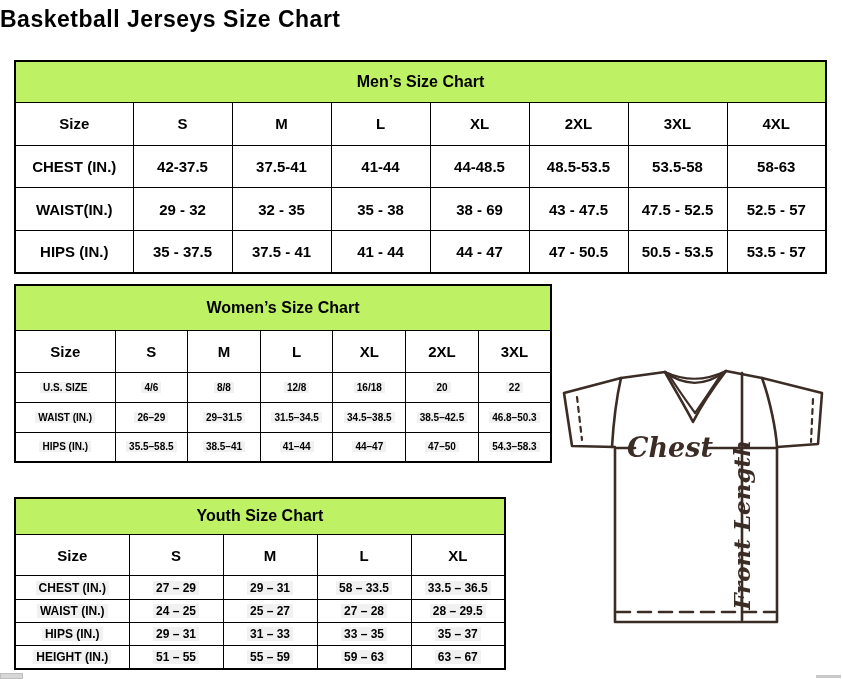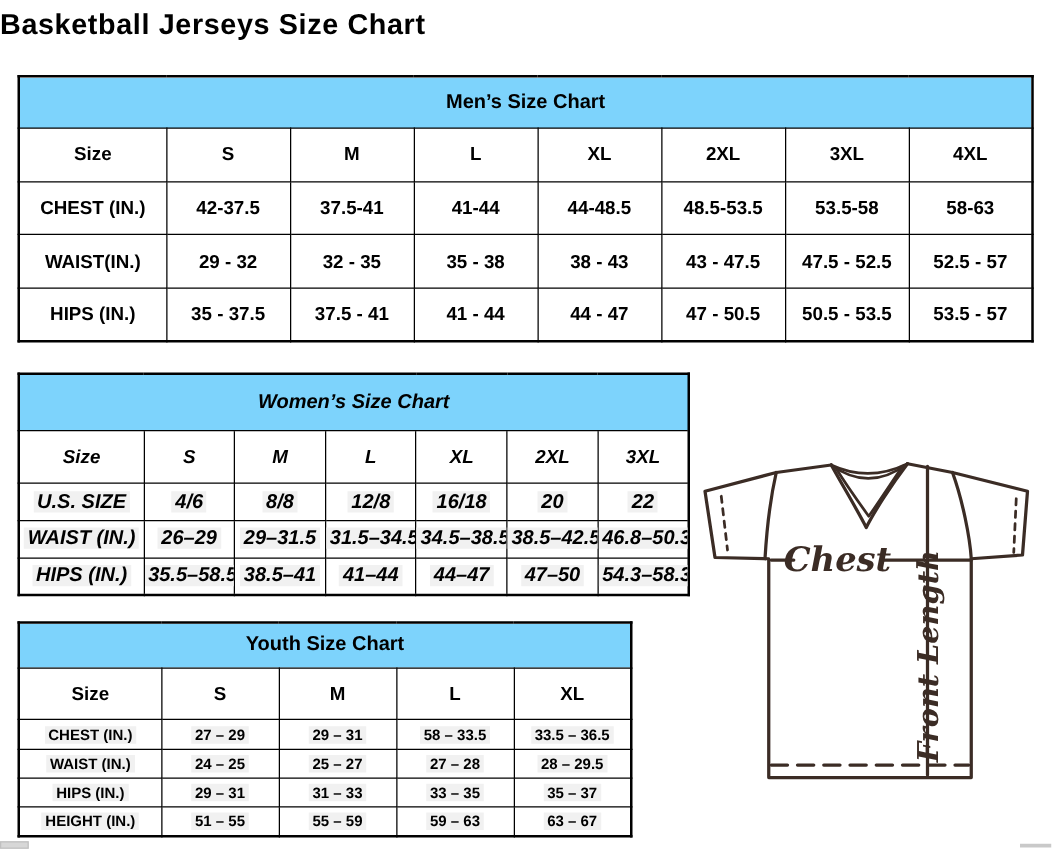--- a/index.html
+++ b/index.html
@@ -27,34 +27,34 @@
   .chart-box td {
     border:1px solid #000;
     text-align:center;
     vertical-align:middle;
     font-weight:bold;
     overflow:hidden;
     white-space:nowrap;
   }
   .chart-box table { border:2px solid #000; }
   tr.ttl td {
-    background:#7dd3fc;
+    background:#bef264;
     font-size:16px;
     border-bottom:1px solid #000;
   }
   
   #men-box   { left:14px; top:60px;  width:813px; height:214px; }
   #men-box   tr.ttl td { height:41px; }
   #men-box   tr.hdr td { height:42px; font-size:15px; }
   #men-box   tr.row td { height:42px; font-size:15px; }
   
-  #women-box { left:14px; top:298px; width:538px; height:179px;font-style:italic; }
+  #women-box { left:14px; top:284px; width:538px; height:179px; }
   #women-box tr.ttl td { height:41px; }
   #women-box tr.hdr td { height:39px; font-size:15px; }
-  #women-box tr.row td { height:27px; font-size:16px; }
+  #women-box tr.row td { height:27px; font-size:10px; }
   
   #youth-box { left:14px; top:497px; width:492px; height:173px; }
   #youth-box tr.ttl td { height:36px; }
   #youth-box tr.hdr td { height:41px; font-size:15px; }
   #youth-box tr.row td { height:23px; font-size:12px; }
 
   #men-box   col.c0 { width:118px; }
   #women-box col.c0 { width:100px; }
   #youth-box col.c0 { width:114px; }
 
@@ -111,21 +111,21 @@
           <td>44-48.5</td>
           <td>48.5-53.5</td>
           <td>53.5-58</td>
           <td>58-63</td>
         </tr>
         <tr class="row">
           <td>WAIST(IN.)</td>
           <td>29 - 32</td>
           <td>32 - 35</td>
           <td>35 - 38</td>
-          <td>38 - 43</td>
+          <td>38 - 69</td>
           <td>43 - 47.5</td>
           <td>47.5 - 52.5</td>
           <td>52.5 - 57</td>
         </tr>
         <tr class="row">
           <td>HIPS (IN.)</td>
           <td>35 - 37.5</td>
           <td>37.5 - 41</td>
           <td>41 - 44</td>
           <td>44 - 47</td>

